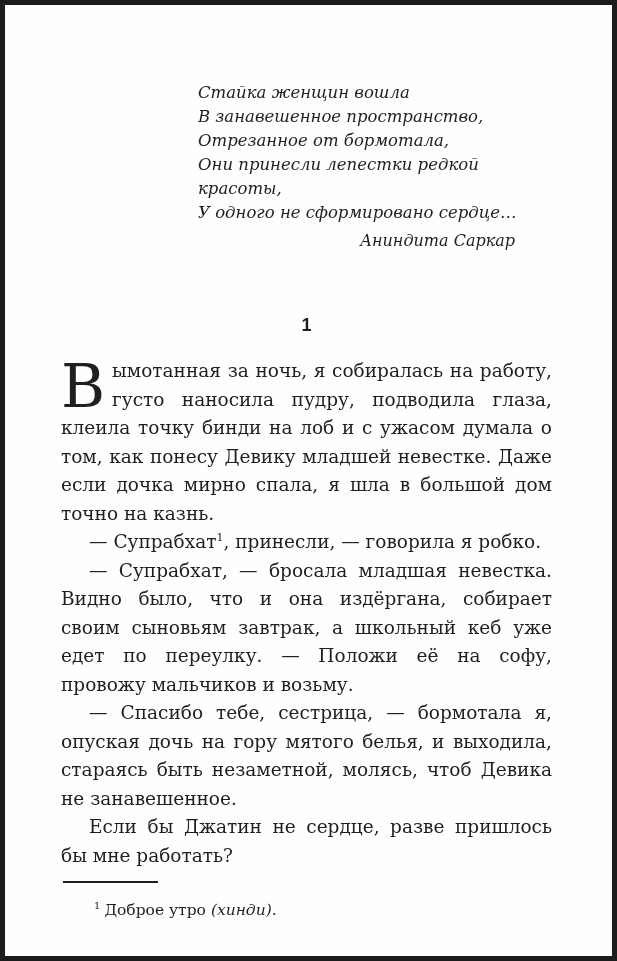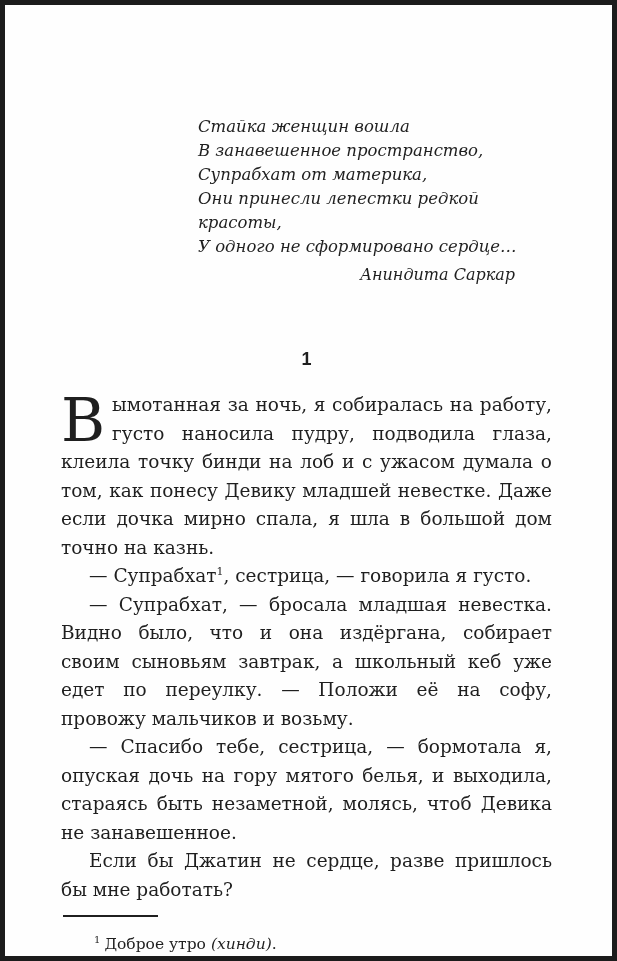--- a/index.html
+++ b/index.html
@@ -18,21 +18,21 @@
     color: #1f1f1f;
     font-family: "DejaVu Serif", serif;
   }
   .content {
     box-sizing: border-box;
     width: 100%;
     height: 100%;
     padding: 0 60px 0 56px;
   }
   .epigraph {
-    margin: 110px 0 0 137px;
+    margin: 76px 0 0 137px;
     font-style: italic;
     font-size: 16.5px;
     line-height: 24px;
   }
   .attribution {
     margin: 4px 37px 0 0;
     text-align: right;
     font-style: italic;
     font-size: 16px;
     line-height: 24px;
@@ -92,33 +92,33 @@
 </style>
 </head>
 <body>
 
 <div class="page">
   <div class="content">
 
     <div class="epigraph">
       <div class="ep-line">Стайка женщин вошла</div>
       <div class="ep-line">В занавешенное пространство,</div>
-      <div class="ep-line">Супрабхат от материка,</div>
+      <div class="ep-line">Отрезанное от бормотала,</div>
       <div class="ep-line">Они принесли лепестки редкой красоты,</div>
       <div class="ep-line">У одного не сформировано сердце…</div>
     </div>
 
     <div class="attribution">Аниндита Саркар</div>
 
     <div class="chapter">1</div>
 
     <div class="body-text">
       <p class="first"><span class="dropcap">В</span><span>ымотанная за ночь, я собиралась на работу, густо наносила пудру, подводила глаза, клеила точку бинди на лоб и с ужасом думала о том, как понесу Девику младшей невестке. Даже если дочка мирно спала, я шла в большой дом точно на казнь.</span></p>
 
-      <p><span>— Супрабхат</span><sup class="fn-ref">1</sup><span>, сестрица, — говорила я густо.</span></p>
+      <p><span>— Супрабхат</span><sup class="fn-ref">1</sup><span>, принесли, — говорила я робко.</span></p>
 
       <p>— Супрабхат, — бросала младшая невестка. Видно было, что и она издёргана, собирает своим сыновьям завтрак, а школьный кеб уже едет по переулку. — Положи её на софу, провожу мальчиков и возьму.</p>
 
       <p>— Спасибо тебе, сестрица, — бормотала я, опуская дочь на гору мятого белья, и выходила, стараясь быть незаметной, молясь, чтоб Девика не занавешенное.</p>
 
       <p>Если бы Джатин не сердце, разве пришлось бы мне работать?</p>
     </div>
 
     <div class="fn-rule"></div>
 

